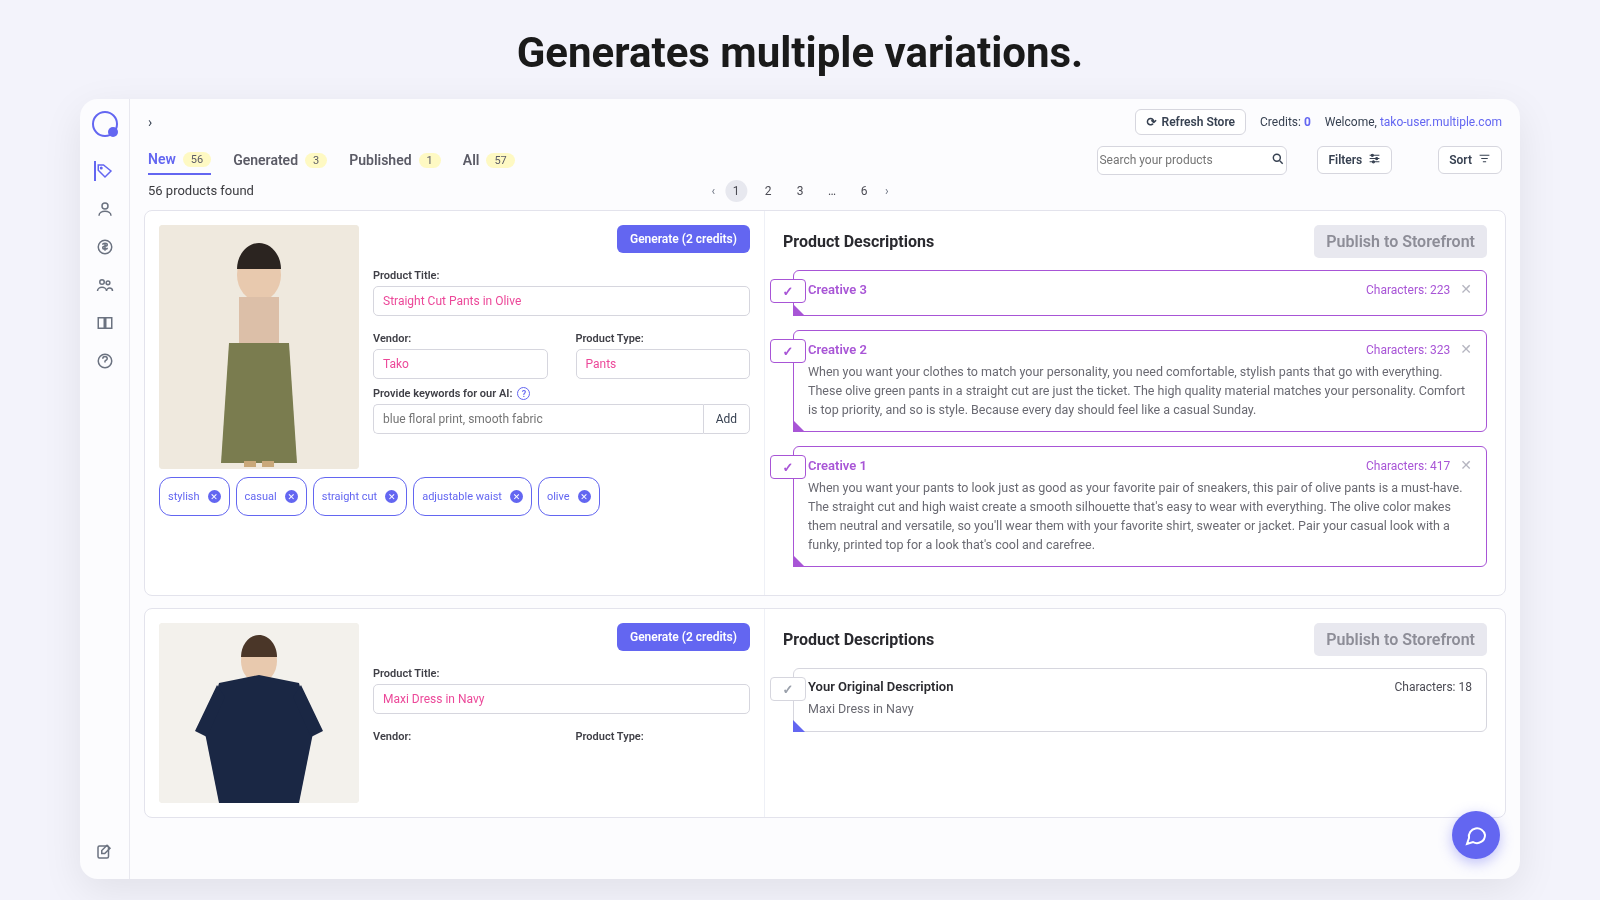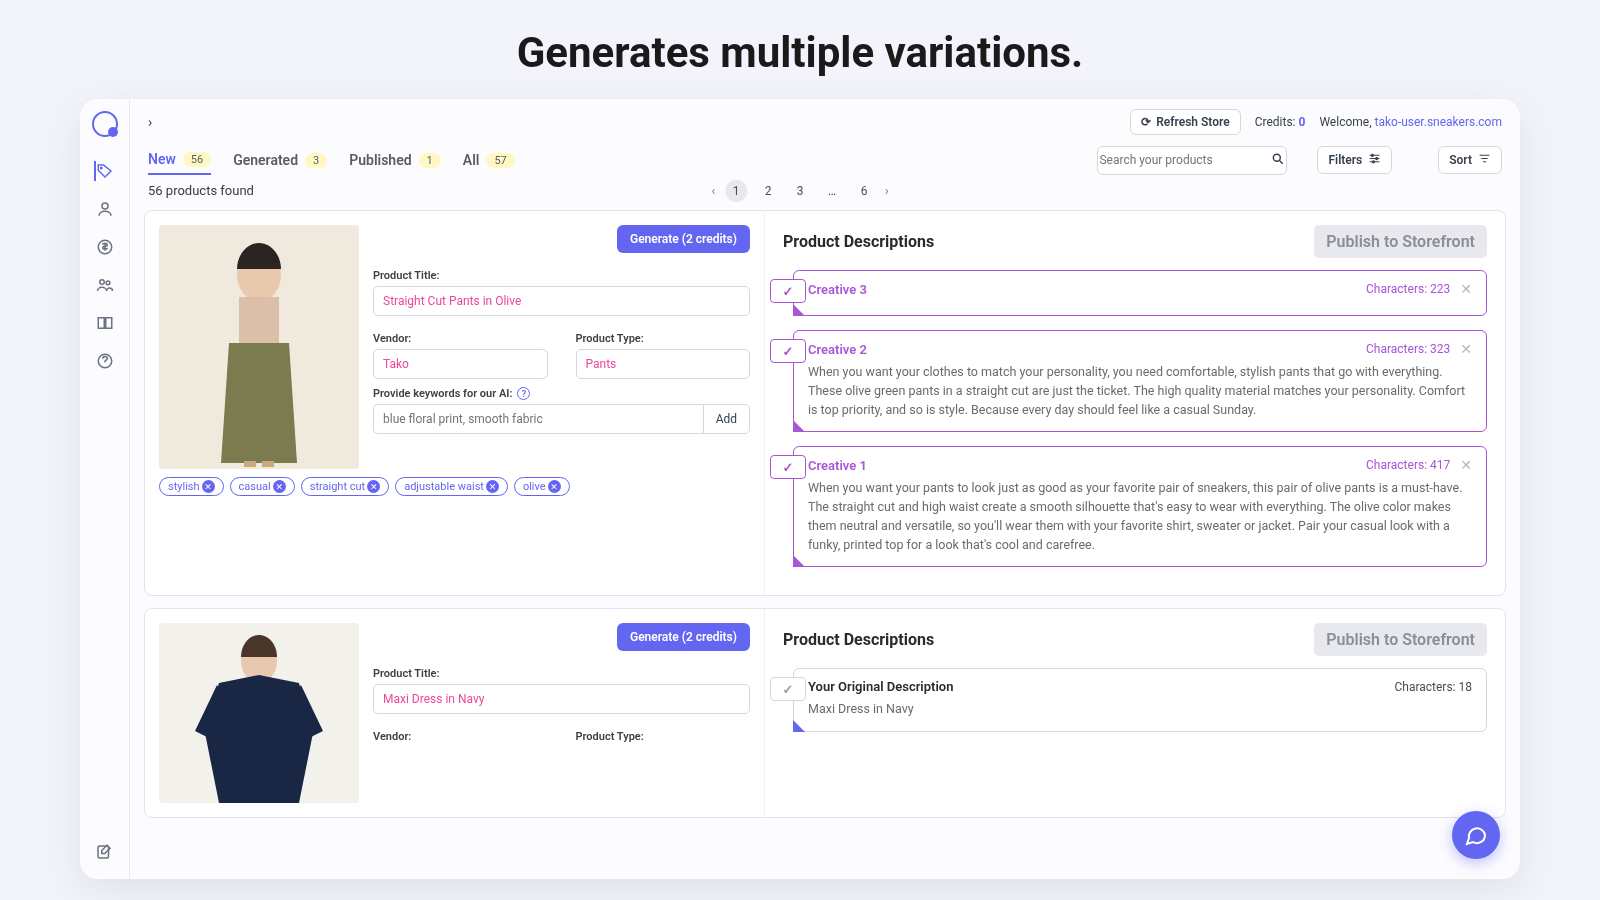--- a/index.html
+++ b/index.html
@@ -47,30 +47,30 @@
 .lbl{font-size:11px;font-weight:600;color:#3f3f46;margin-bottom:4px;display:flex;align-items:center;gap:5px}
 .lbl .help{width:13px;height:13px;border:1.5px solid #6366f1;border-radius:50%;color:#6366f1;font-size:9px;display:inline-flex;align-items:center;justify-content:center}
 .inp{width:100%;border:1px solid #d6d6de;border-radius:5px;padding:7px 9px;font-size:12px;color:#ec4899;background:#fff}
 .row2{display:flex;gap:28px;margin-top:8px}
 .row2>div{flex:1}
 .kwrow{display:flex;margin-top:4px}
 .kwrow input{flex:1;border:1px solid #d6d6de;border-right:none;border-radius:5px 0 0 5px;padding:7px 9px;font-size:12px}
 .kwrow button{border:1px solid #d6d6de;border-radius:0 5px 5px 0;background:#fff;padding:0 12px;font-size:12px;cursor:pointer;color:#374151}
 .chips{margin-top:10px;display:flex;flex-wrap:wrap;gap:6px;margin-left:214px}
 .chips.full{margin-left:0;clear:both;padding-top:8px}
-.chip{border:1px solid #6366f1;color:#6366f1;border-radius:12px;padding:2px 8px;font-size:11px;display:flex;align-items:center;gap:2px}
+.chip{border:1px solid #6366f1;color:#6366f1;border-radius:12px;padding:12px 8px;font-size:11px;display:flex;align-items:center;gap:8px}
 .chip .x{width:13px;height:13px;background:#6366f1;color:#fff;border-radius:50%;font-size:9px;display:flex;align-items:center;justify-content:center;cursor:pointer}
 .rhead{display:flex;align-items:center;margin-bottom:12px}
 .rhead h3{font-size:16px;font-weight:700;color:#2a2a2f}
 .rhead .grow{flex:1}
 .pub{background:#e8e8ef;color:#8d8d97;border:none;border-radius:5px;padding:7px 12px;font-size:16px;font-weight:600;cursor:not-allowed}
 .creative{border:1.5px solid #a855d6;border-radius:6px;padding:10px 14px 12px;margin-bottom:14px;position:relative;margin-left:10px}
 .creative::before{content:"";position:absolute;left:-1px;bottom:-1px;width:0;height:0;border-left:12px solid #a855d6;border-top:12px solid transparent}
 .creative .checkbox{position:absolute;left:-24px;top:8px;width:36px;height:24px;border:1.5px solid #a855d6;border-radius:4px;background:#fff;display:flex;align-items:center;justify-content:center;color:#a855d6;font-size:13px;font-weight:700}
-.creative .crow{display:flex;align-items:center;margin-bottom:6px}
+.creative .crow{display:flex;align-items:flex-end;margin-bottom:6px}
 .creative .cname{color:#a855d6;font-size:13px;font-weight:600}
 .creative .grow{flex:1}
 .creative .chars{color:#a855d6;font-size:12px}
 .creative .close{color:#b5b5c0;font-size:14px;margin-left:10px;cursor:pointer}
 .creative .body{font-size:12.5px;color:#6a6a72;line-height:1.5}
 .creative.plain{border-color:#d6d6de}
 .creative.plain .checkbox{border-color:#d6d6de;color:#9aa0ab}
 .creative.plain::before{border-left-color:#6366f1}
 .creative.plain .cname{color:#2a2a2f;font-weight:600}
 .creative.plain .chars{color:#4b4b54}
@@ -137,21 +137,21 @@
       <span class="chev">›</span>
       <div class="grow"></div>
       <button class="refresh-btn">
         <span>⟳</span>
         <span>Refresh Store</span>
       </button>
       <span class="credits">
         <span>Credits:</span> <b>0</b>
       </span>
       <span class="welcome">
-        <span>Welcome, </span><a href="#">tako-user.sneakers.com</a>
+        <span>Welcome, </span><a href="#">tako-user.multiple.com</a>
       </span>
     </div>
 
     <div class="tabbar">
       <div class="tab active">
         <span>New</span>
         <span class="badge">56</span>
       </div>
       <div class="tab">
         <span>Generated</span>

